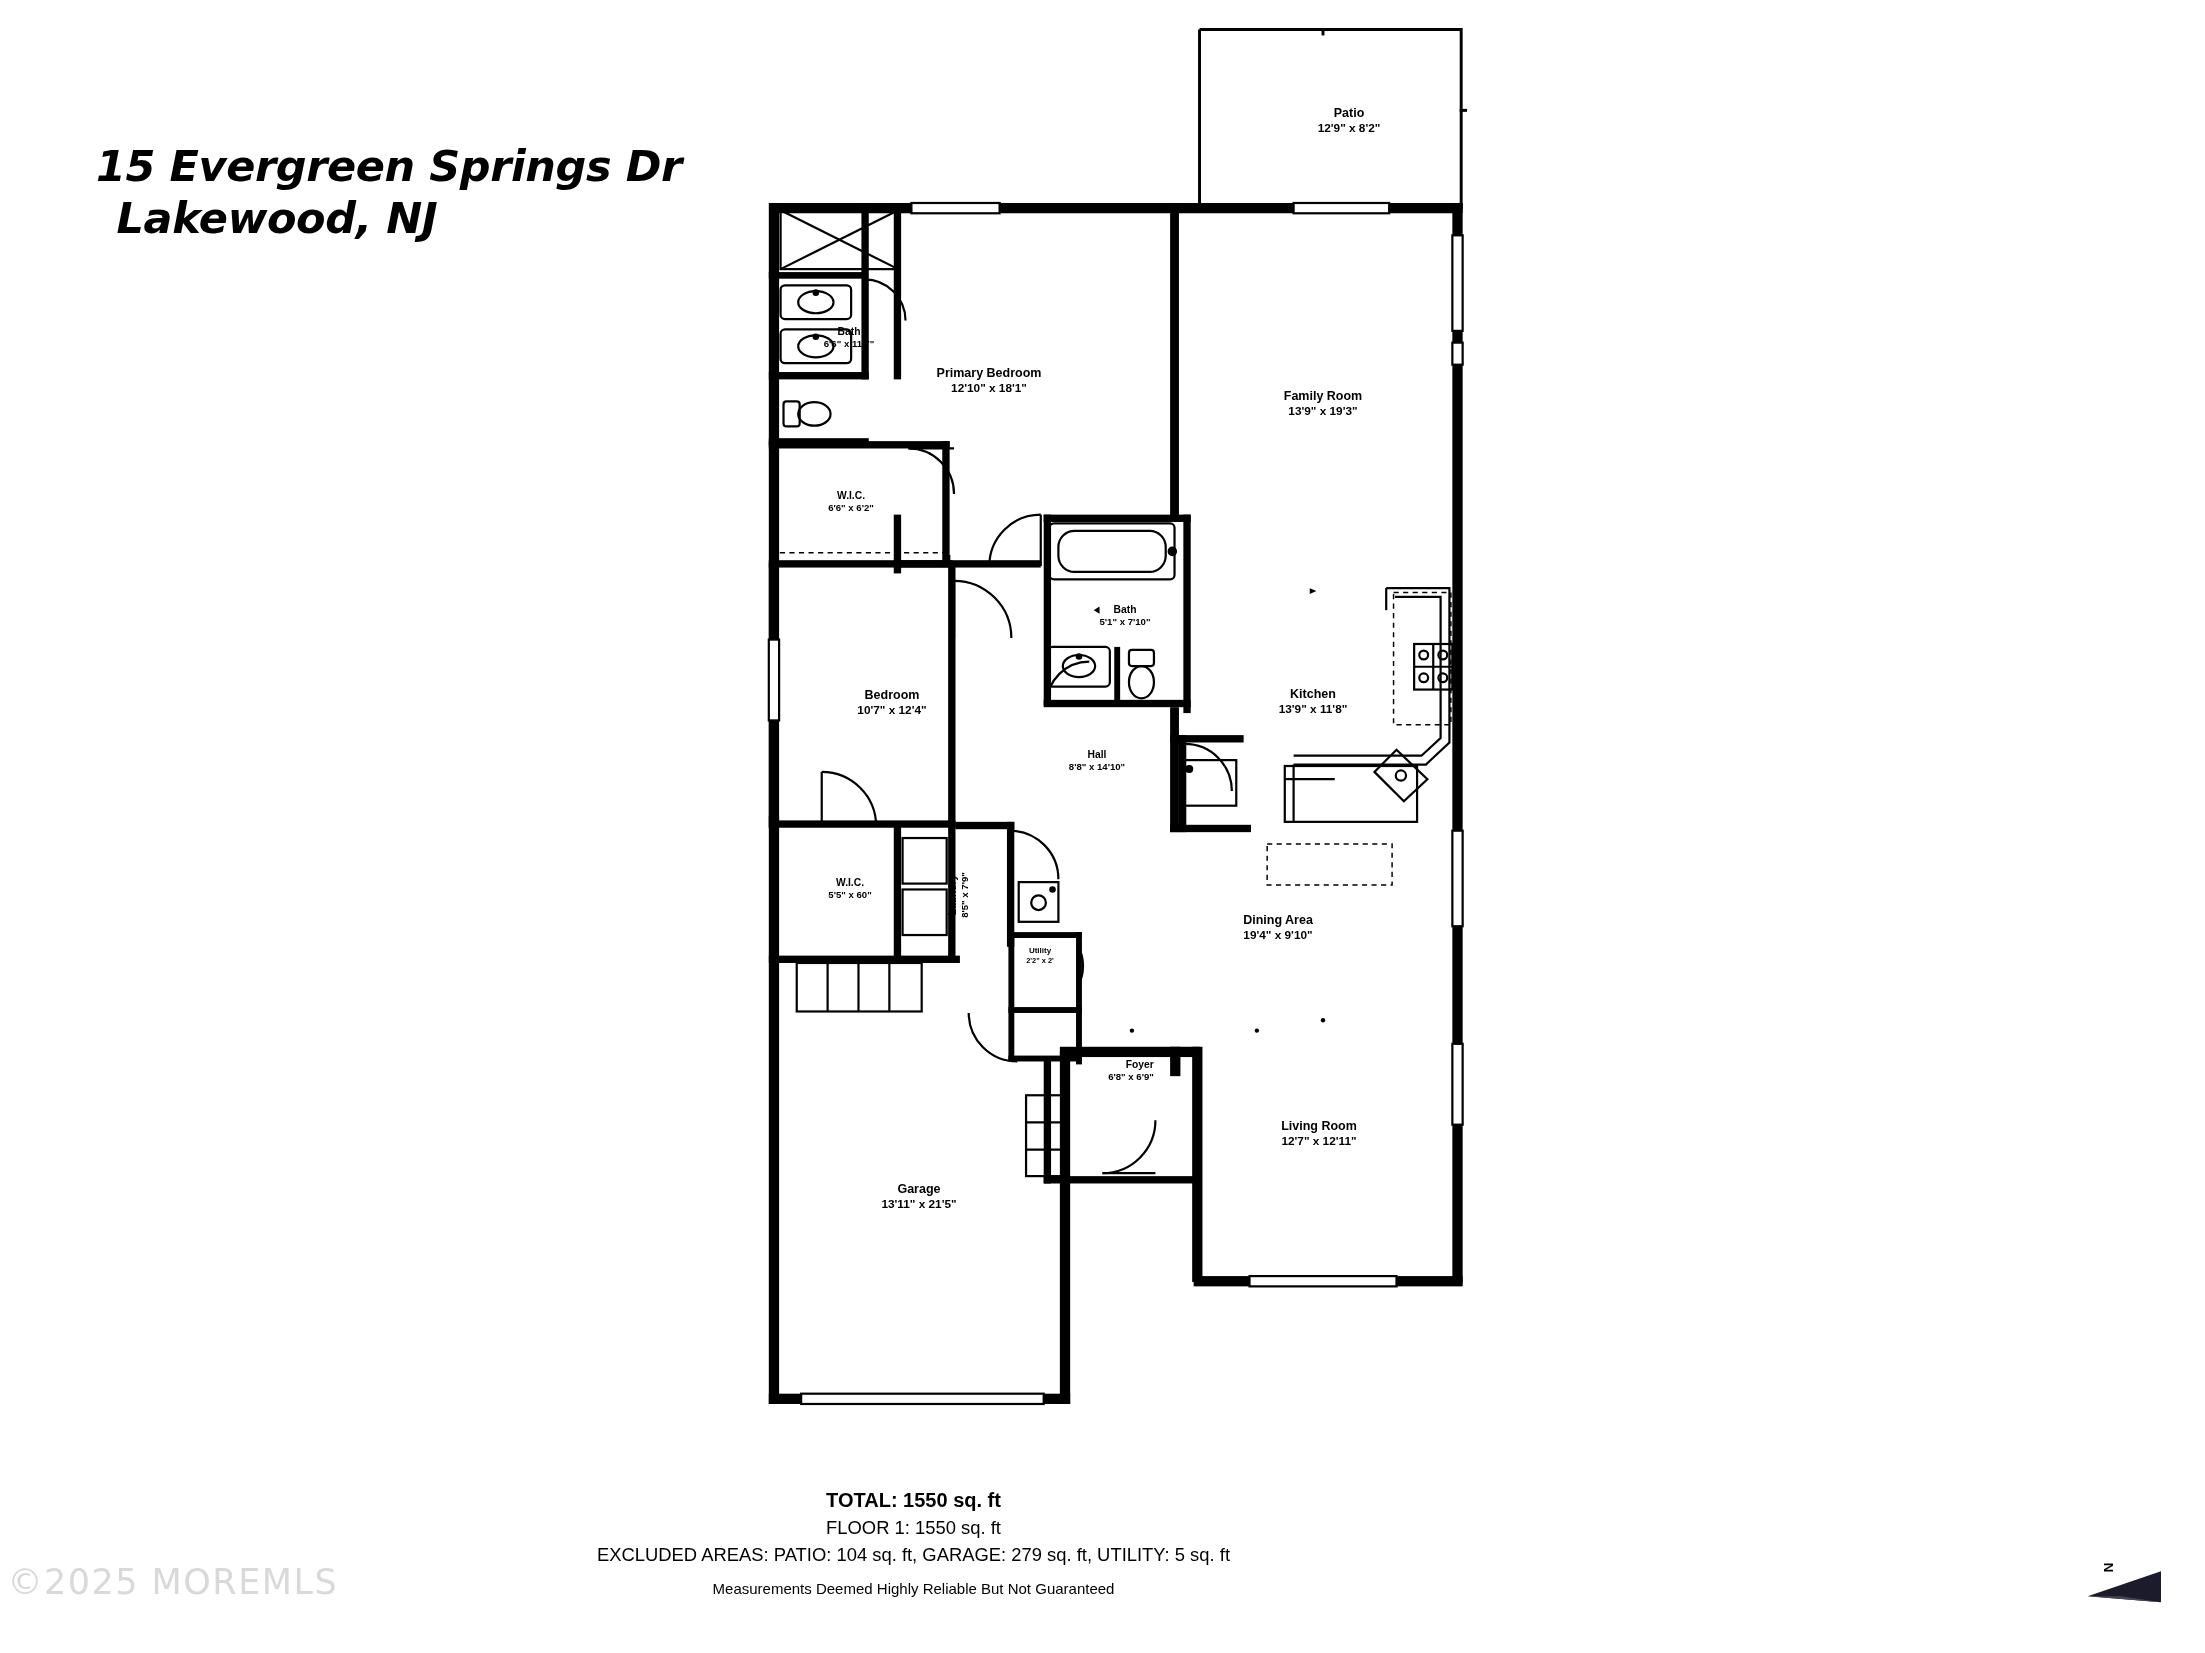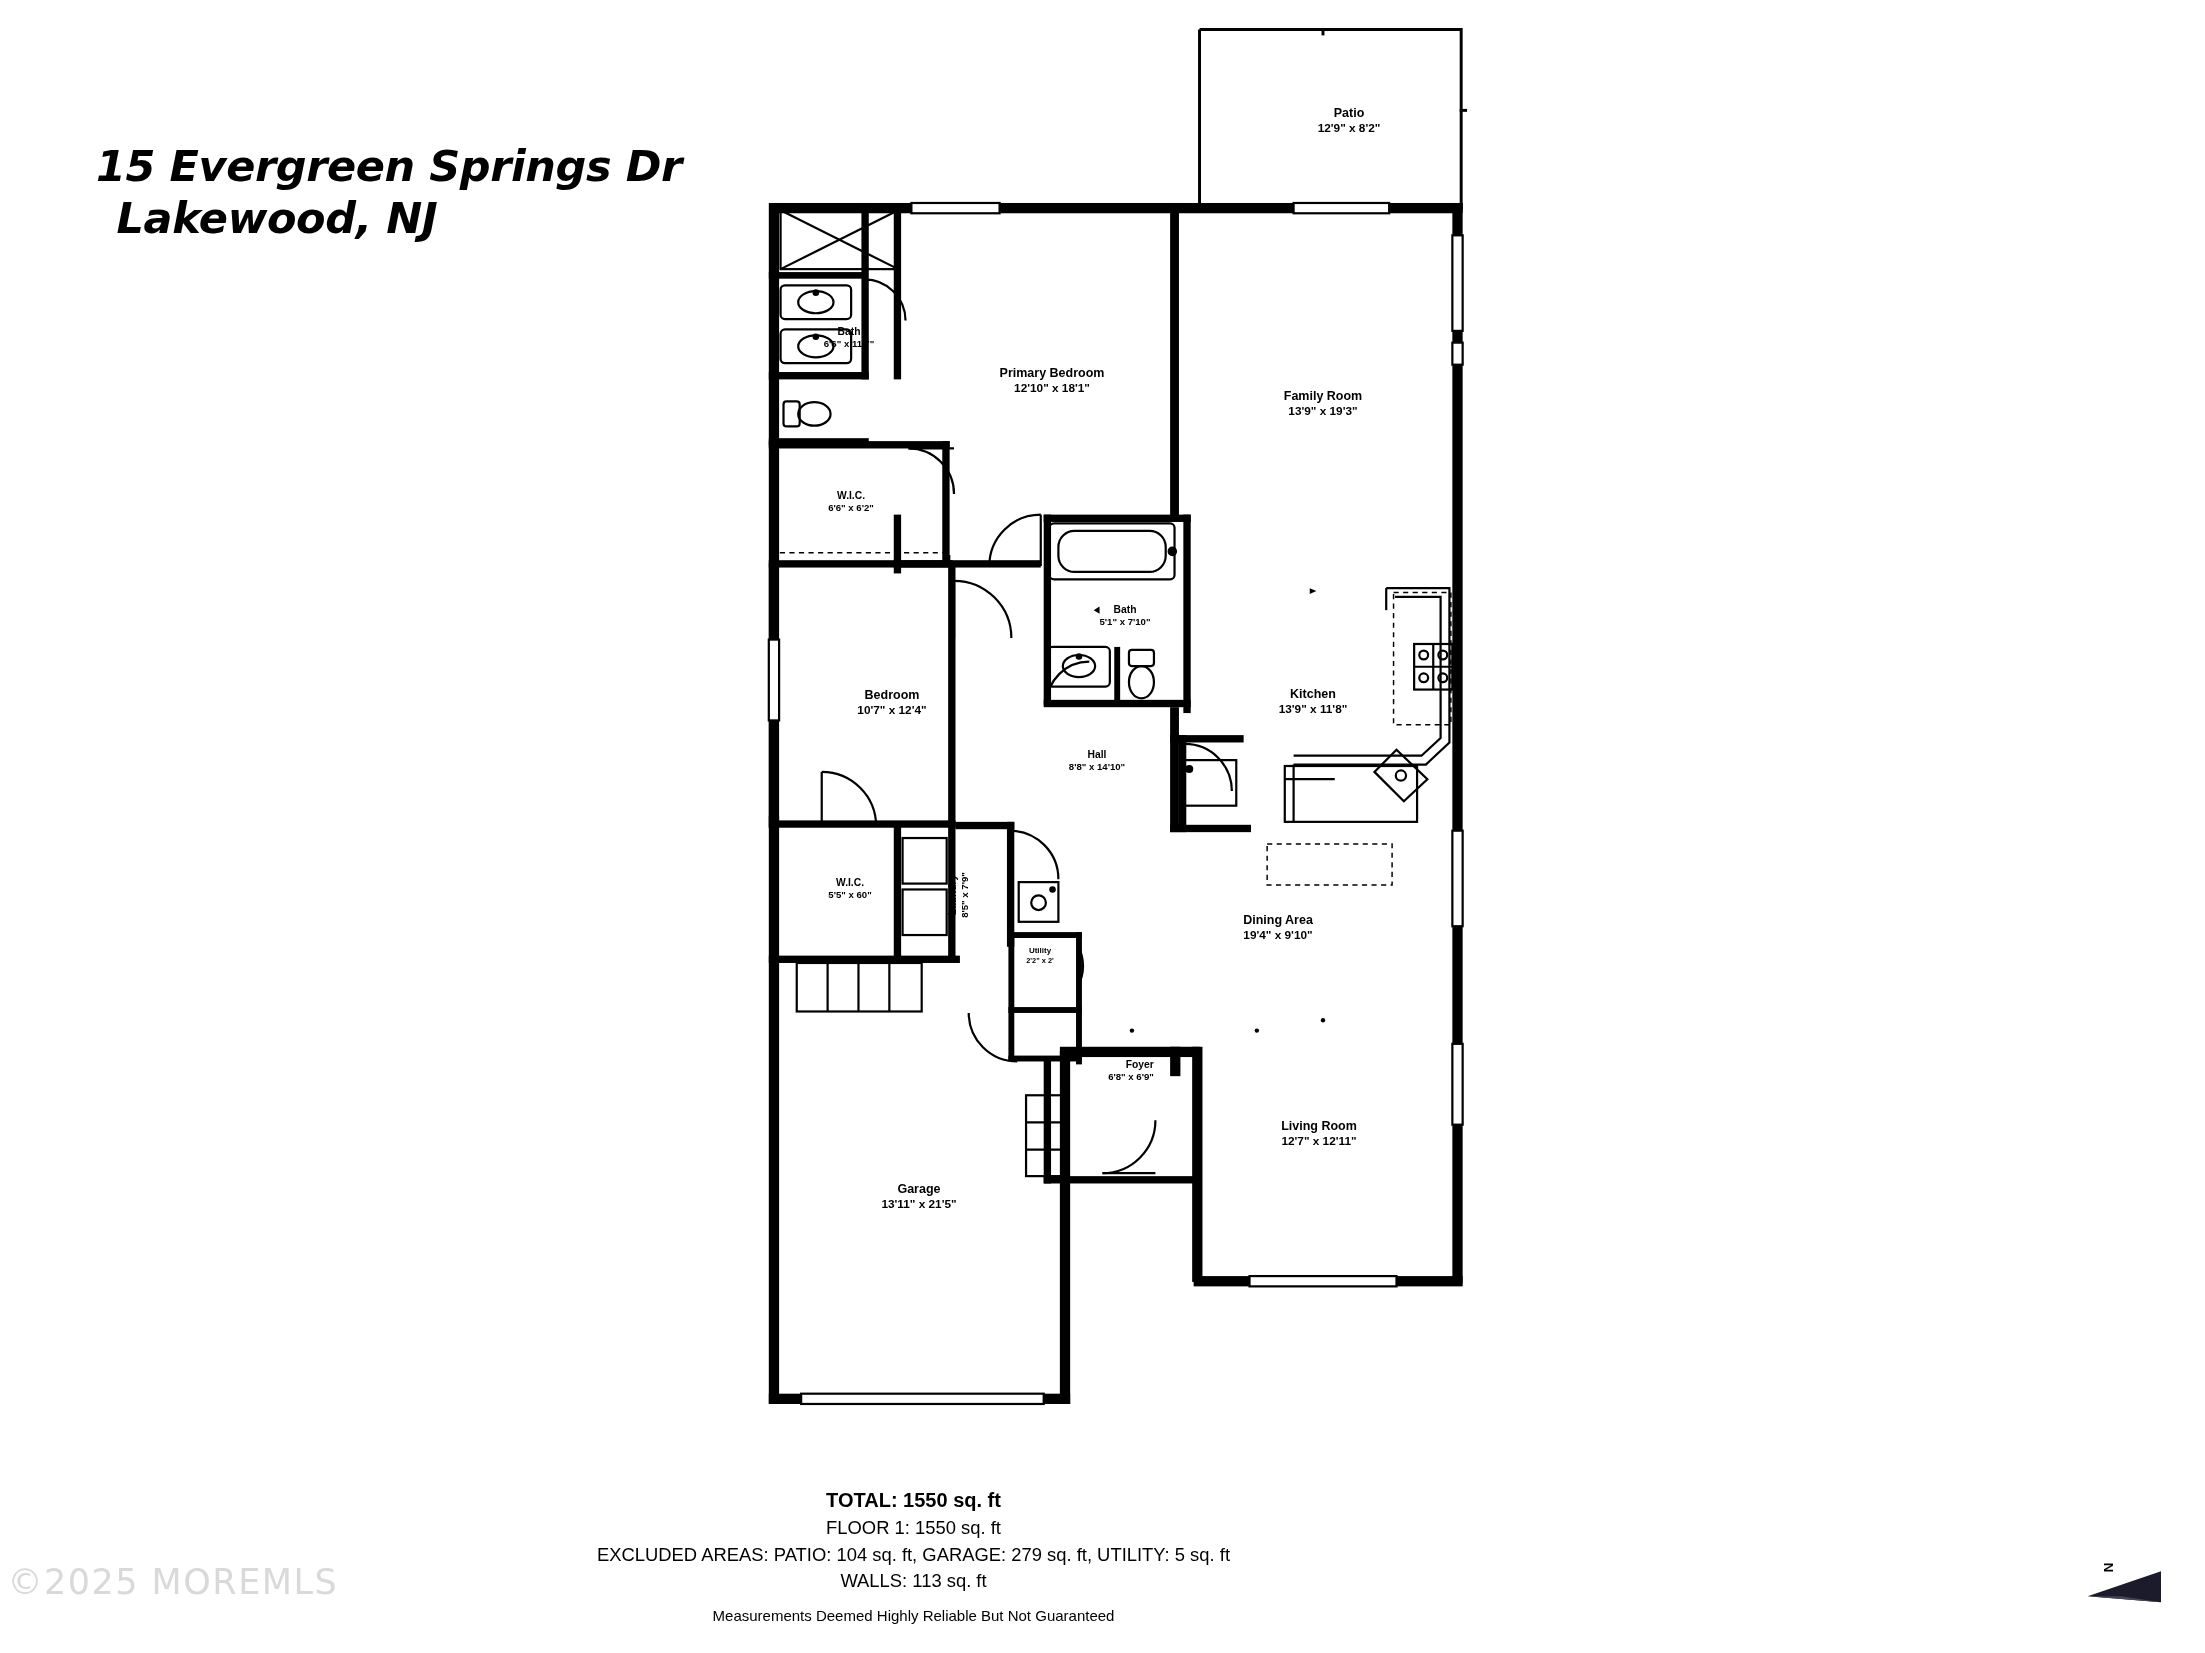--- a/index.html
+++ b/index.html
@@ -362,21 +362,21 @@
 
 <div id="room-labels">
   <div class="room-label" style="left:1333px;top:121px;margin-left:16px;">
     <span class="name">Patio</span>
     <span class="dims">12'9" x 8'2"</span>
   </div>
   <div class="room-label small" style="left:849px;top:338px;">
     <span class="name">Bath</span>
     <span class="dims">6'6" x 11'7"</span>
   </div>
-  <div class="room-label" style="left:1052px;top:381px;">
+  <div class="room-label" style="left:989px;top:381px;">
     <span class="name">Primary Bedroom</span>
     <span class="dims">12'10" x 18'1"</span>
   </div>
   <div class="room-label" style="left:1323px;top:404px;">
     <span class="name">Family Room</span>
     <span class="dims">13'9" x 19'3"</span>
   </div>
   <div class="room-label small" style="left:851px;top:502px;">
     <span class="name">W.I.C.</span>
     <span class="dims">6'6" x 6'2"</span>
@@ -424,21 +424,20 @@
   <div class="room-label" style="left:919px;top:1197px;">
     <span class="name">Garage</span>
     <span class="dims">13'11" x 21'5"</span>
   </div>
 </div>
 
 <div id="summary">
   <div class="total">TOTAL: 1550 sq. ft</div>
   <div class="floor">FLOOR 1: 1550 sq. ft</div>
   <div class="excluded">EXCLUDED AREAS: PATIO: 104 sq. ft, GARAGE: 279 sq. ft, UTILITY: 5 sq. ft</div>
-  <div class="walls">WALLS: 113 sq. ft</div>
   <div class="disclaimer">Measurements Deemed Highly Reliable But Not Guaranteed</div>
 </div>
 
 <div id="watermark">©2025 MOREMLS</div>
 
 <div id="north">
   <span class="n-letter">N</span>
   <svg width="110" height="59" viewBox="0 0 150 80" xmlns="http://www.w3.org/2000/svg">
     <polygon points="20,52 120,18 120,60" fill="#1b1b2b"></polygon>
     <polygon points="20,52 120,60 66,52" fill="#444455"></polygon>

